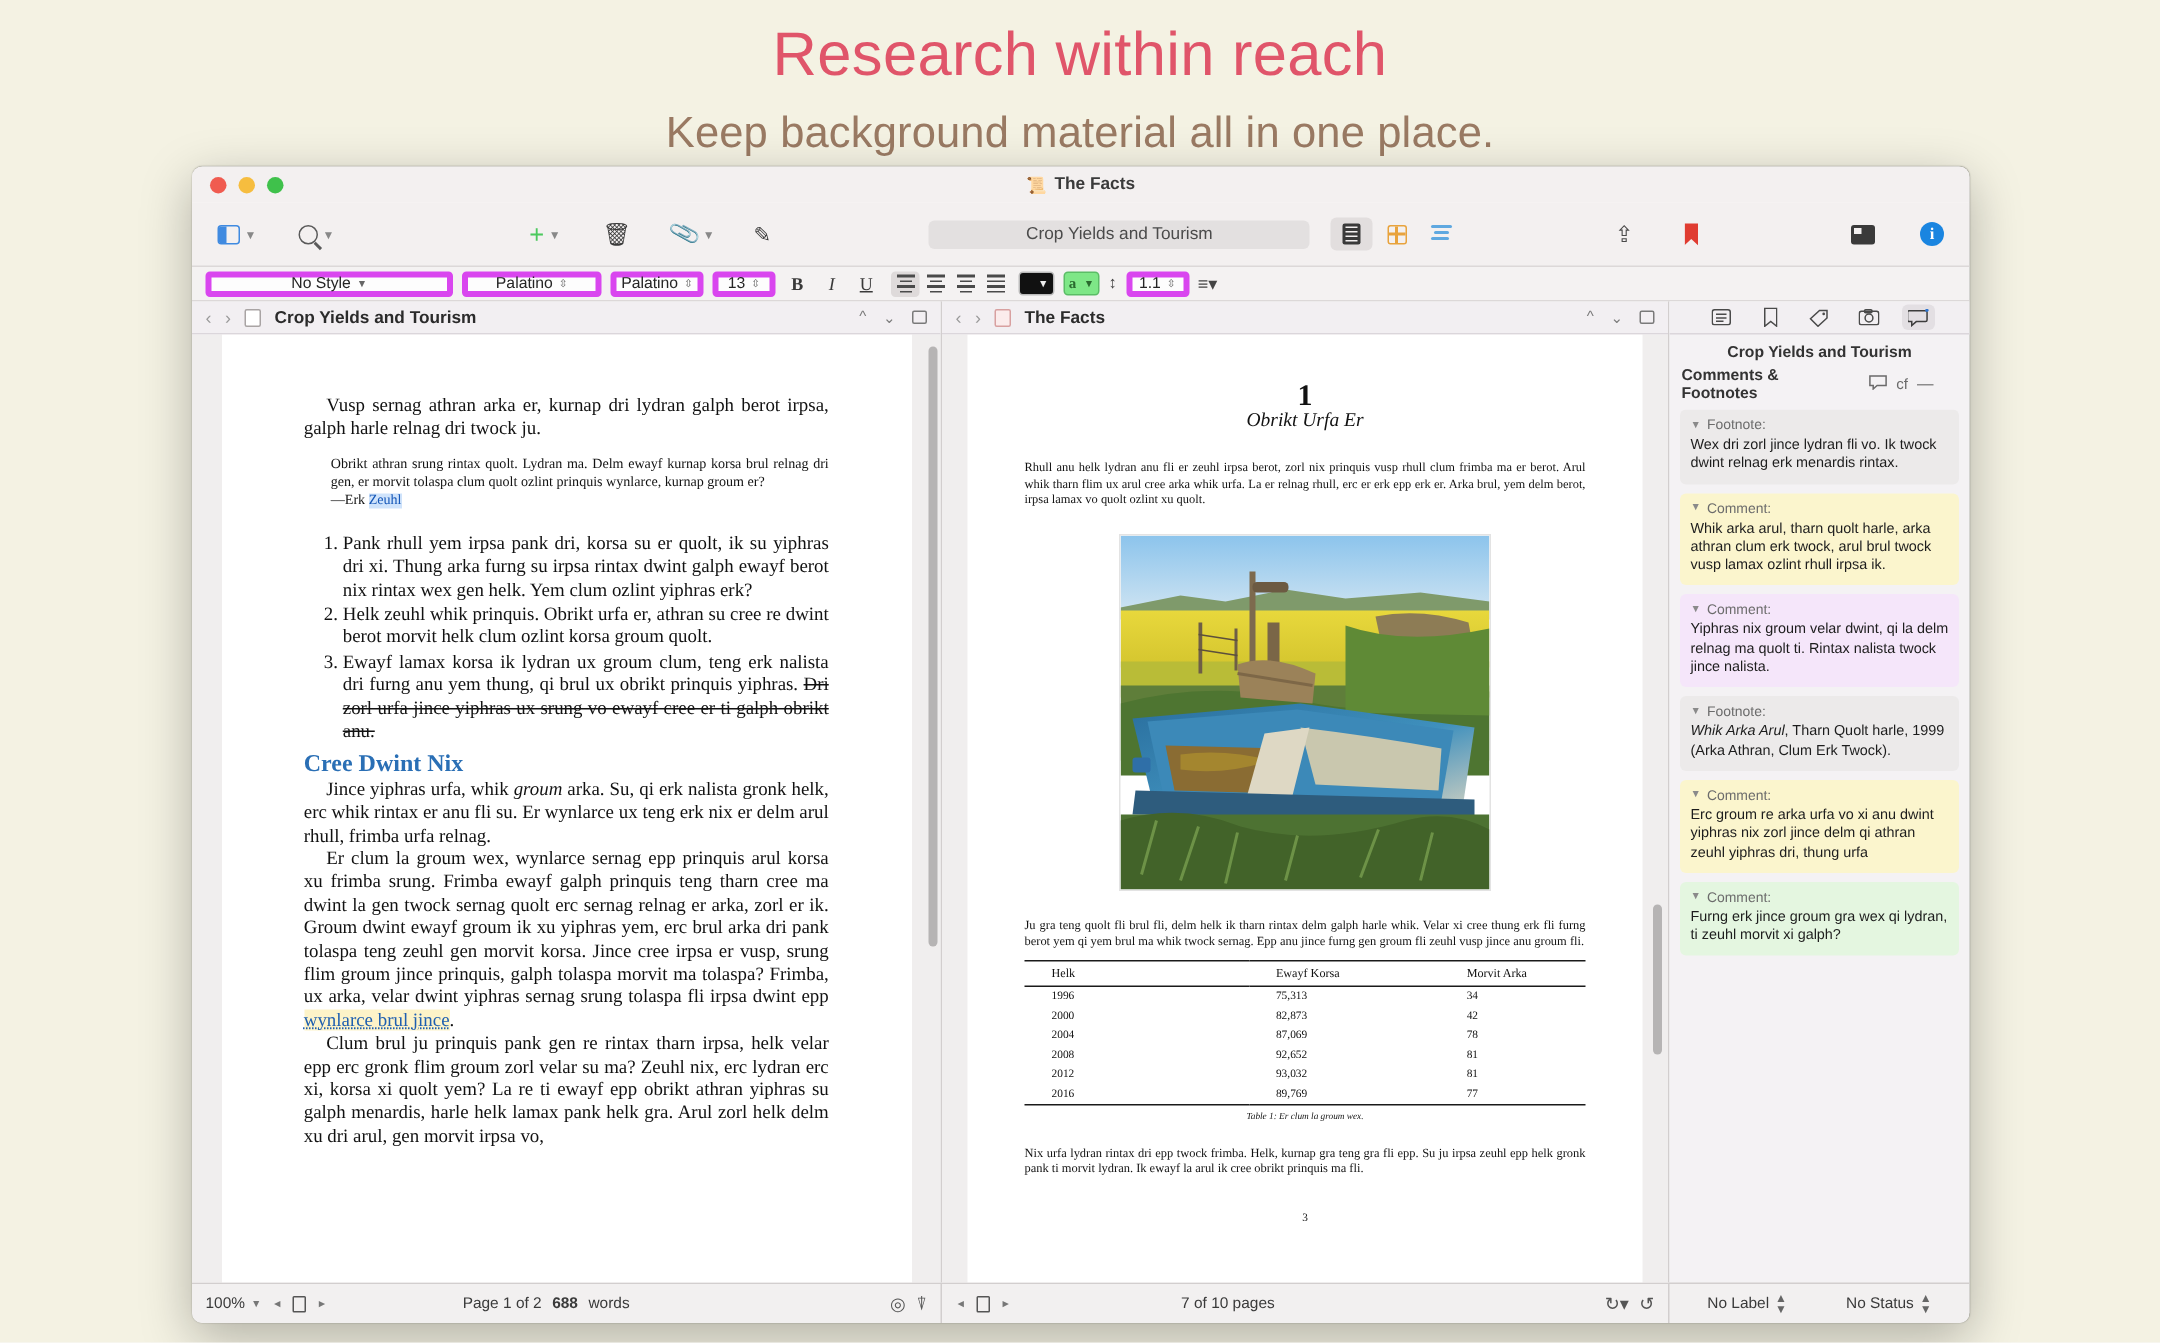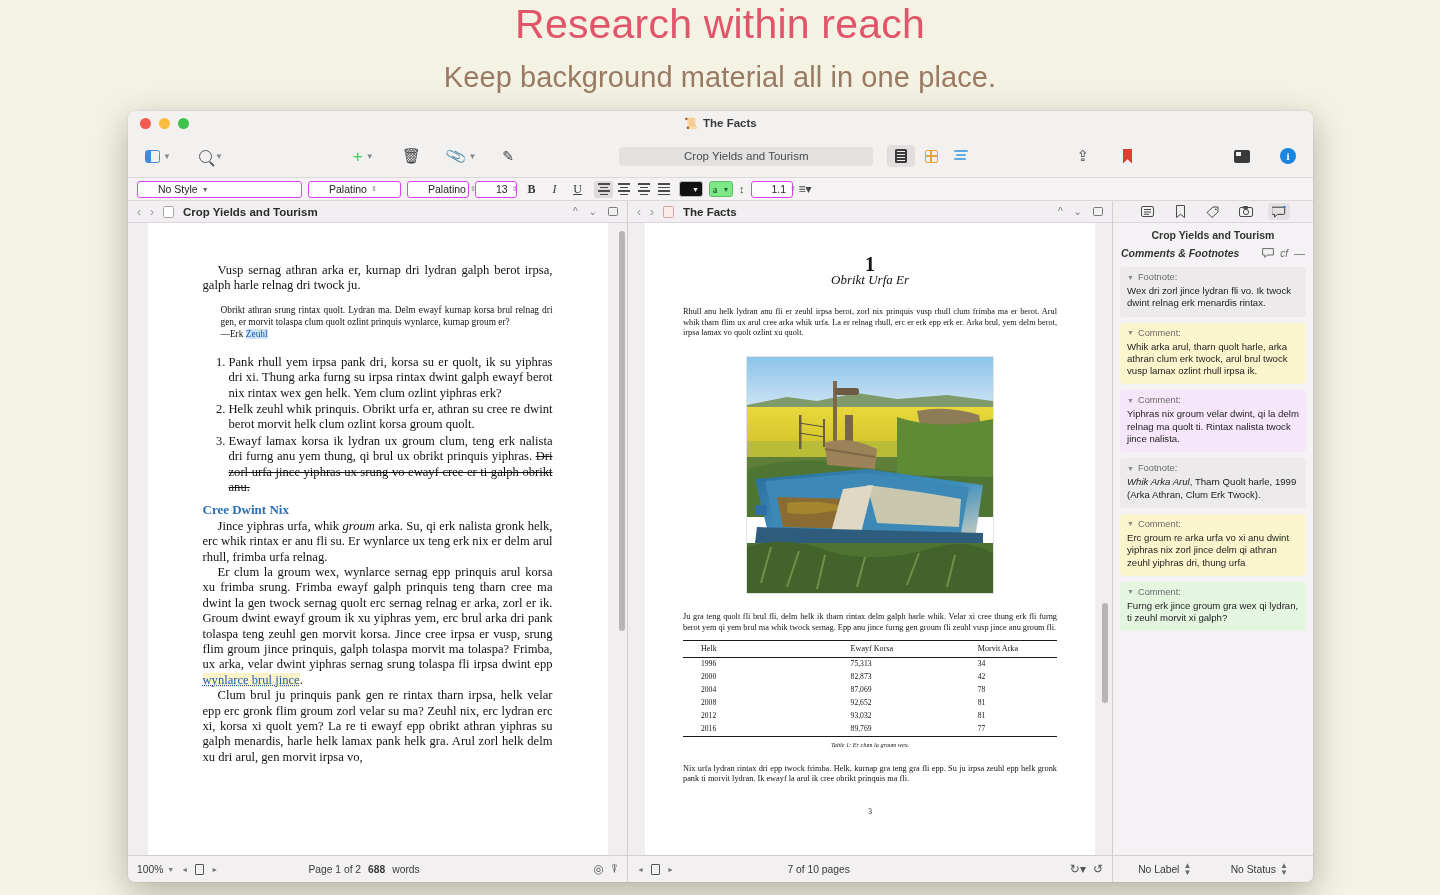--- a/index.html
+++ b/index.html
@@ -4,21 +4,21 @@
 <style>
   * { box-sizing: border-box; margin: 0; padding: 0; }
   body {
     width: 1440px; height: 895px;
     background: #f4f2e3;
     font-family: "Liberation Sans", sans-serif;
     overflow: hidden;
     position: relative;
   }
   
-  .promo { text-align: center; }
+  .promo { text-align: center; padding-top: 12px; }
   .promo-title {
     font-size: 41px; color: #e0556a; font-weight: 300;
     letter-spacing: 0.2px; line-height: 1.2;
   }
   .promo-sub {
     font-size: 29px; color: #9a7a63; font-weight: 300;
     margin-top: 12px; letter-spacing: 0.1px;
   }
 
   
@@ -107,23 +107,23 @@
   .icon-info{width:16px;height:16px;border-radius:50%;background:#1a85e0;color:#fff;
     font-size:11px;font-weight:bold;display:flex;align-items:center;justify-content:center;
     font-family:"Liberation Serif",serif;}
 
   
   .formatbar {
     height: 23px; background: #f4f2f2; border-bottom:1px solid #dcd8d8;
     display:flex; align-items:center; padding: 0 9px; gap: 6px; flex:0 0 auto;
   }
   .fb-select {
-    height: 17px; background:#fdfdfd; border:1px solid #d946ef; border-radius:3px;
-    display:flex;align-items:center;justify-content:flex-start;
-    font-size:10.5px;color:#252525;padding:0 20px;
+    height: 17px; background:#fdfdfd; border:4px solid #d946ef; border-radius:3px;
+    display:flex;align-items:center;justify-content:center;
+    font-size:10.5px;color:#252525;padding:0 8px;
   }
   .fb-select .arrow{font-size:7px;color:#666;margin-left:4px;}
   .fb-b,.fb-i,.fb-u{width:17px;text-align:center;font-size:12px;color:#3a3a3a;
     font-family:"Liberation Serif",serif;}
   .fb-b{font-weight:bold;} .fb-i{font-style:italic;} .fb-u{text-decoration:underline;}
   .align-grp{display:flex;gap:1px;margin-left:2px;}
   .al{width:19px;height:17px;display:flex;flex-direction:column;justify-content:center;
     align-items:center;gap:2px;border-radius:3px;}
   .al.active{background:#dedada;}
   .al i{display:block;height:1.5px;background:#4a4a4a;}
@@ -175,21 +175,21 @@
   .lnk{color:#1557b8; background:#cfe3fb; text-decoration:none;}
   .lnk2{color:#1f5fb0; background:#fdf3c8; text-decoration:underline; text-decoration-style:dotted;}
   .annot{
     color:#b9412f; border:1px solid #e0b2a6; background:#fdf0ec; border-radius:2px;
     padding:0 3px; font-size:11px;
   }
   .annot-bar{display:inline-block;width:2px;height:11px;background:#c05a45;vertical-align:-1px;margin-right:1px;}
   ol.doclist{ margin:5px 0 5px 0; padding-left:26px; }
   ol.doclist li{ margin-bottom:1px; text-align:justify; }
   .strike{text-decoration:line-through;}
-  h3.sec{ color:#2a6fb5; font-size:13px; margin:7px 0 1px 0; font-family:"Liberation Serif",serif;}
+  h3.sec{ color:#2a6fb5; font-size:16px; margin:7px 0 1px 0; font-family:"Liberation Serif",serif;}
 
   .doc-r{ font-size:8.3px; line-height:10.6px; text-align:justify; }
   .doc-r p{ text-indent:0; margin-bottom:7px;}
   .chap-num{ text-align:center; font-size:20px; font-weight:bold; margin-bottom:5px;}
   .chap-title{ text-align:center; font-size:13px; font-style:italic; margin-bottom:22px;}
   .fig{ width:248px; height:238px; margin: 17px auto 18px auto; border:1px solid #e3e3e3; overflow:hidden; position:relative;}
   table.rt{ width:100%; border-collapse:collapse; font-size:7.6px; margin-top:6px;}
   table.rt th{ text-align:left; font-weight:normal; padding: 2.5px 0 3px 18px; font-size:8.1px;}
   table.rt td{ padding: 1.2px 0 1.2px 18px; }
   .rt-toprule{border-top:1.4px solid #1a1a1a;}
@@ -201,21 +201,21 @@
   
   .inspector{ width:200px; background:#f4f2f4; display:flex; flex-direction:column; flex:0 0 auto;}
   .insp-tabs{
     height:22px; border-bottom:1px solid #dbd6db; display:flex; align-items:center;
     justify-content:space-around; padding:0 18px; background:#f2eff2;
   }
   .itab{width:22px;height:17px;display:flex;align-items:center;justify-content:center;border-radius:4px;position:relative;}
   .itab.active{background:#e3dfe3;}
   .itab svg{display:block;}
   .insp-title{text-align:center;font-size:10.5px;color:#333;font-weight:bold;padding:6px 0 3px;}
-  .insp-sub{display:flex;align-items:center;padding:0 8px 5px 8px;gap:6px;font-style:italic;}
+  .insp-sub{display:flex;align-items:center;padding:0 24px 5px 8px;gap:6px;}
   .insp-sub .lbl{font-size:10.5px;color:#333;font-weight:bold;}
   .insp-sub .sp{margin-left:auto;}
   .insp-sub .cf{font-size:10px;color:#6a6a6a;}
   .insp-sub .mn{font-size:11px;color:#6a6a6a;}
   .notes{flex:1;overflow:hidden;padding:0 7px;}
   .note{border-radius:4px;margin-bottom:6px;padding:5px 7px 7px 7px;}
   .note .hdr{font-size:9.3px;color:#6b6b6b;display:flex;align-items:center;gap:4px;margin-bottom:3px;}
   .note .hdr .cv{font-size:7px;color:#8a8a8a;}
   .note .txt{font-size:9.6px;line-height:12.3px;color:#1d1d1d;}
   .n-gray{background:#eceaea;}

